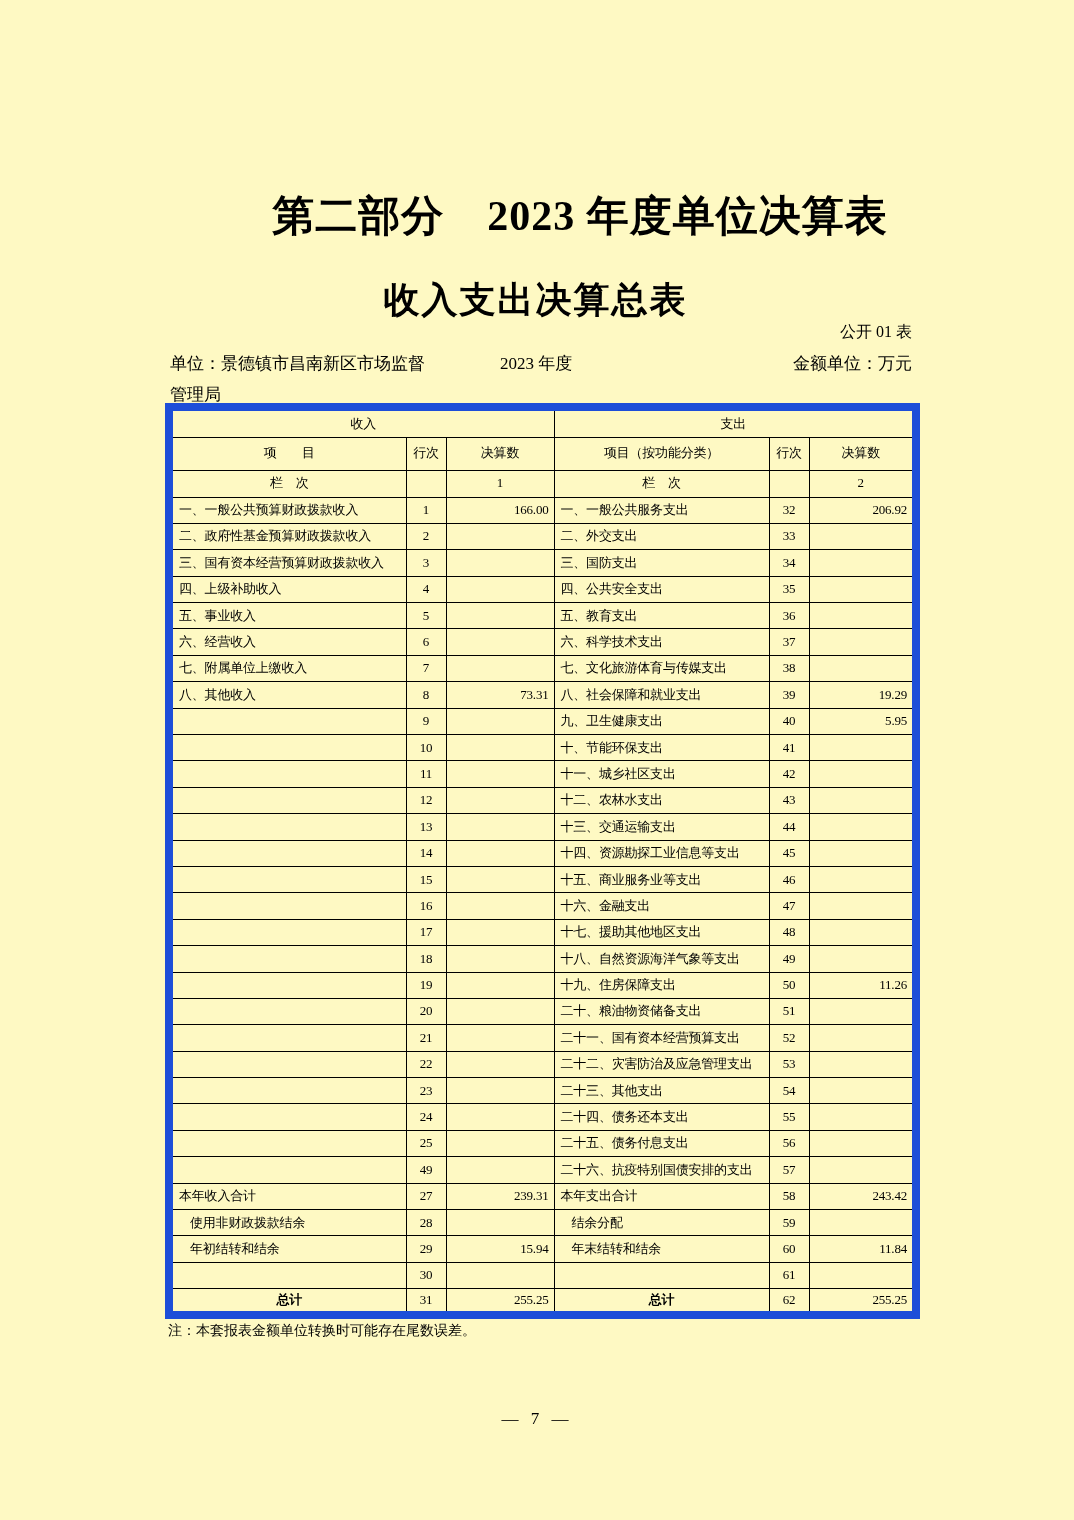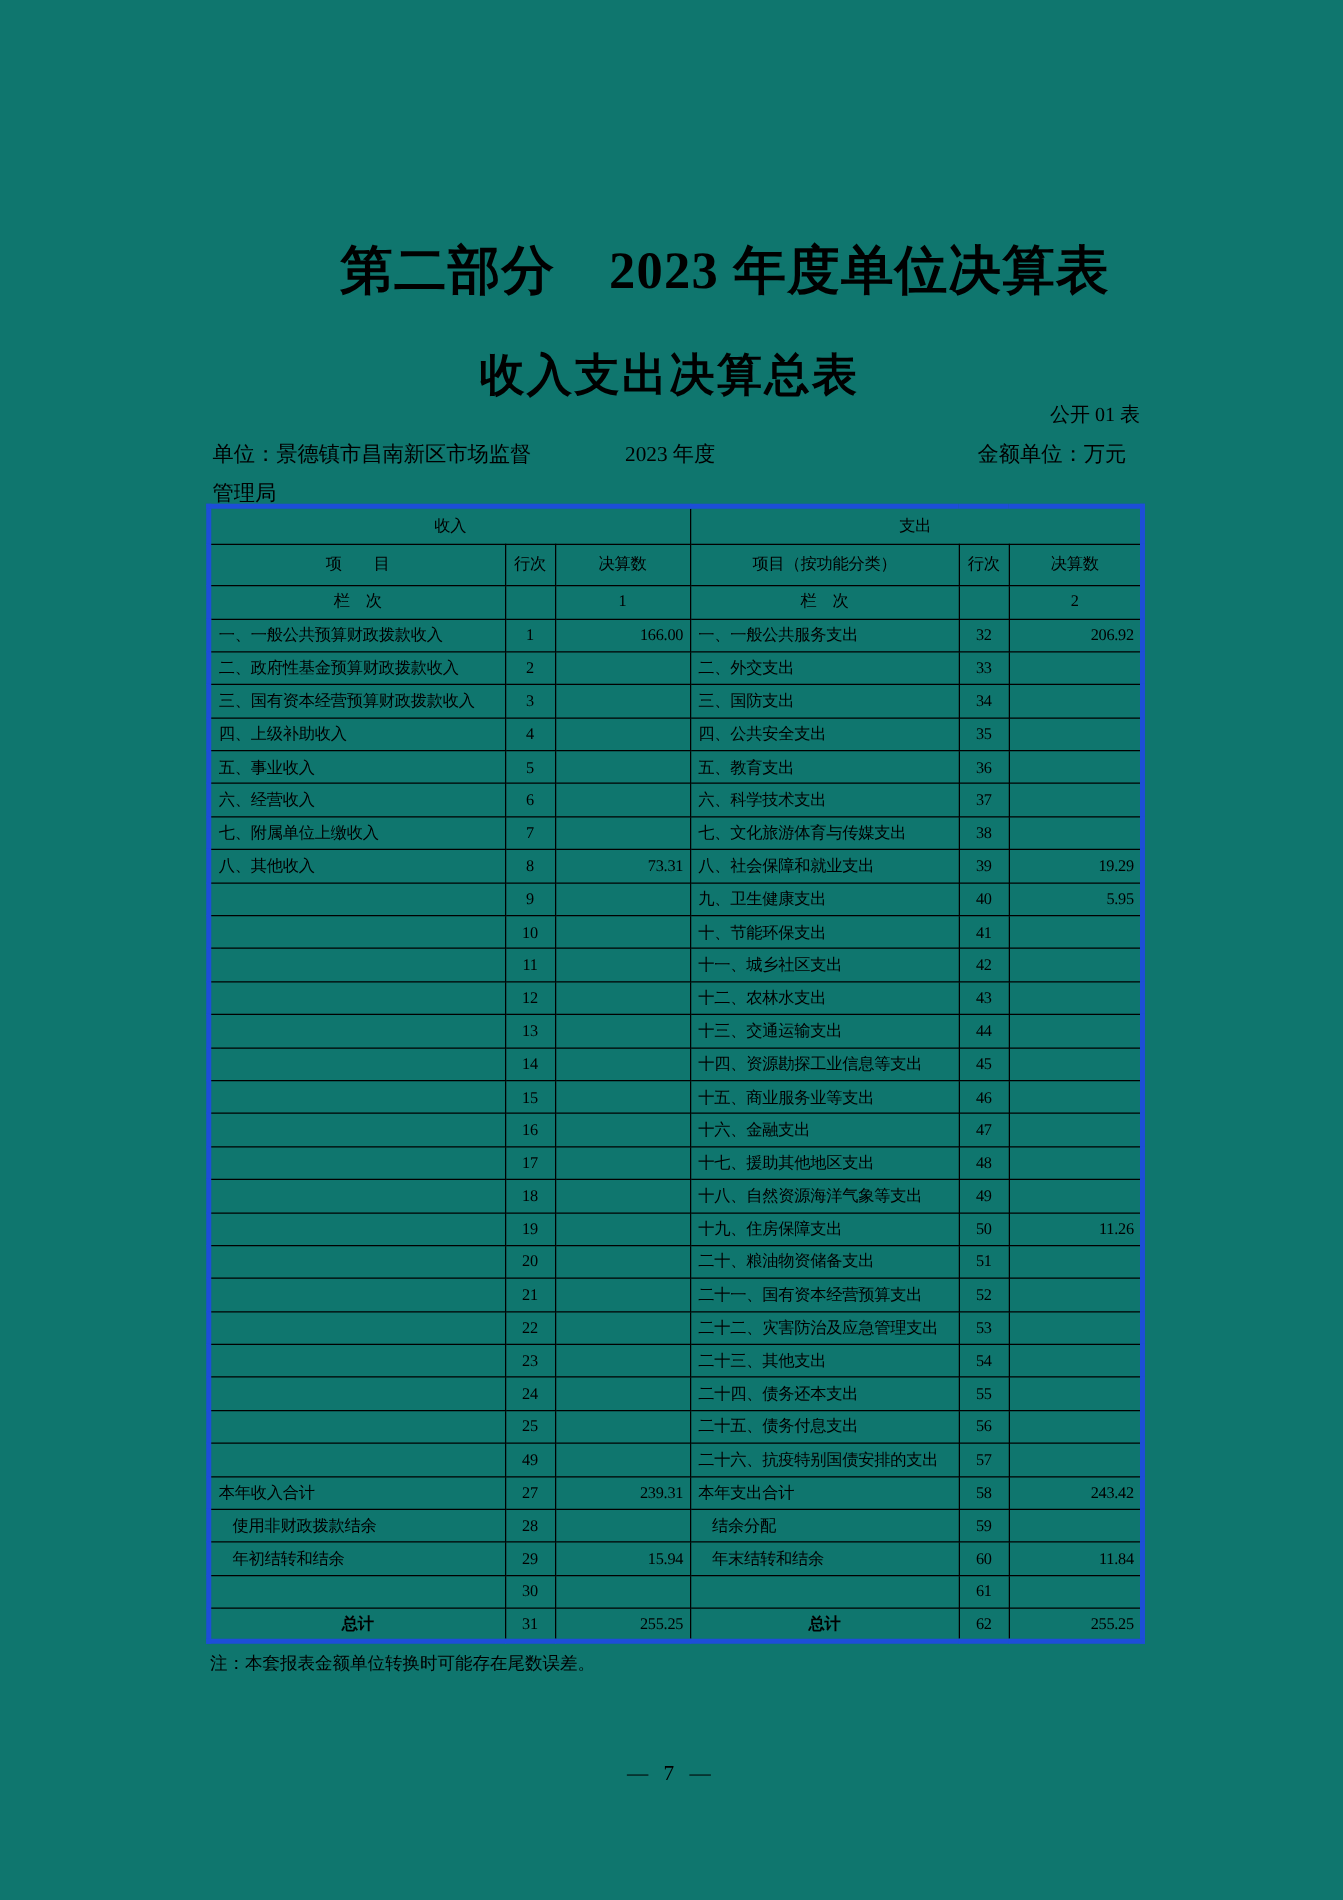--- a/index.html
+++ b/index.html
@@ -1,21 +1,21 @@
 <!DOCTYPE html>
 <html><head>
 <meta charset="utf-8">
 <style>
   * { margin: 0; padding: 0; box-sizing: border-box; }
   html, body { background: #ffffff; }
   .page {
     position: relative;
     width: 1074px;
     height: 1520px;
-    background: #0f766e;
+    background: #fef9c3;
     color: #000000;
     font-family: "Liberation Serif", "DejaVu Serif", serif;
     overflow: hidden;
   }
   .part-title {
     position: absolute;
     top: 188px;
     left: 0;
     width: 1074px;
     padding-left: 86px;
@@ -37,29 +37,29 @@
     letter-spacing: 2px;
   }
   .public-no {
     position: absolute;
     top: 322px;
     right: 162px;
     font-size: 16px;
   }
   .unit-line1 { position: absolute; top: 352px; left: 170px; font-size: 17px; }
   .fiscal-year { position: absolute; top: 352px; left: 500px; font-size: 17px; }
-  .amount-unit { position: absolute; top: 352px; right: 173px; font-size: 17px; }
+  .amount-unit { position: absolute; top: 352px; right: 162px; font-size: 17px; }
   .unit-line2 { position: absolute; top: 383px; left: 170px; font-size: 17px; }
 
   .table-wrap { position: absolute; top: 403px; left: 165px; }
   table.fin {
     border-collapse: collapse;
     table-layout: fixed;
     width: 747px;
-    border: 4px solid #1d4ed8;
+    border: 8px solid #1d4ed8;
   }
   table.fin td {
     border: 1px solid #000;
     font-size: 13px;
     line-height: 1.1;
     overflow: hidden;
     white-space: nowrap;
     letter-spacing: -0.2px;
   }
   tr.sec-row { height: 30px; }

